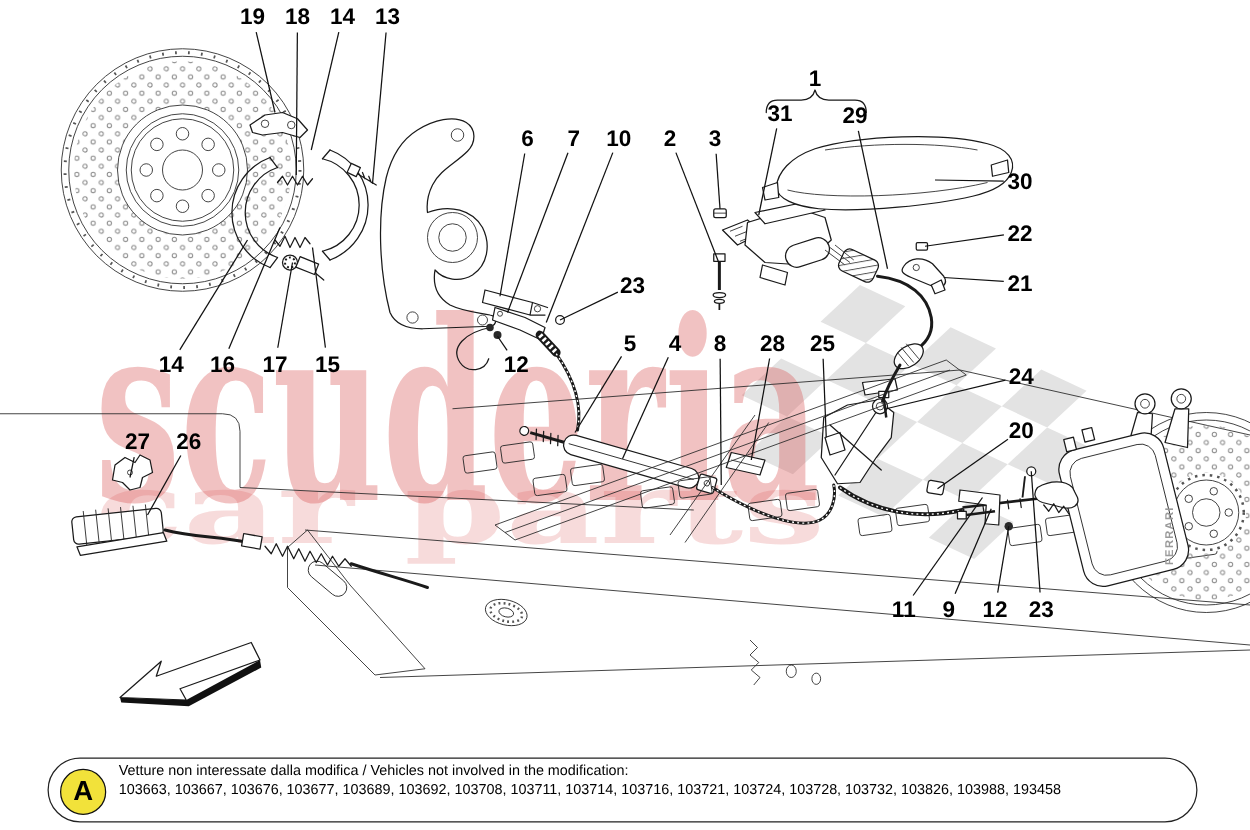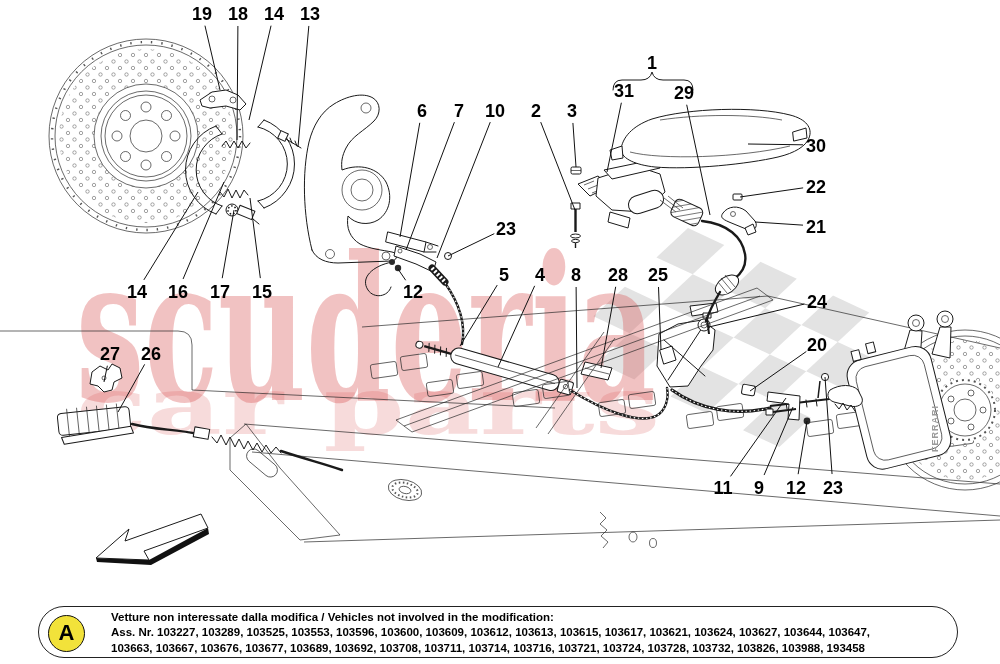--- a/index.html
+++ b/index.html
@@ -13,22 +13,22 @@
   .cab2{fill:none;stroke:#1a1a1a;stroke-width:3.2;stroke-linecap:round;}
   .braid{fill:none;stroke:#fff;stroke-width:1.1;stroke-dasharray:1.5 2.6;}
   .dark{fill:#2a2a2a;stroke:none;}
   .callout{font:bold 18px "Liberation Sans",sans-serif;fill:#000;text-anchor:middle;}
   .leader{stroke:#111;stroke-width:1;}
   .wm1{font:bold 200px "DejaVu Serif",serif;fill:#d94f4f;opacity:.34;}
   .wm2{font:bold 80px "DejaVu Serif",serif;fill:#d94f4f;opacity:.20;}
   .ferr{font:bold 9px "Liberation Sans",sans-serif;fill:#9a9a9a;letter-spacing:1px;}
   #note{position:absolute;left:38px;top:606px;width:920px;height:52px;
         border:1.4px solid #222;border-radius:26px;background:#fff;box-sizing:border-box;}
-  #note .txt{position:absolute;left:72px;top:3px;white-space:nowrap;
-        font-size:11.5px;font-weight:bold;color:#000;line-height:15.3px;}
+  #note .txt{position:absolute;left:56px;top:3px;white-space:nowrap;
+        font-size:11.5px;font-weight:normal;color:#000;line-height:15.3px;}
   #amark{position:absolute;left:9px;top:8px;width:37px;height:37px;border-radius:50%;
         background:#f2e23a;border:1.6px solid #111;box-sizing:border-box;
         text-align:center;font-weight:bold;font-size:22px;line-height:33px;color:#000;}
 </style>
 </head>
 <body>
 
 <div id="page">
 <svg id="diagram" width="1000" height="664" viewBox="0 0 1000 664">
   <defs>
@@ -371,17 +371,16 @@
       <line x1="798.1371868349696" y1="474.1768789901821" x2="807" y2="421" class="leader"></line>
       <text x="796" y="493.5" class="callout">12</text>
       <line x1="832.0570359548753" y1="474.03424437953566" x2="825" y2="377" class="leader"></line>
       <text x="833" y="493.5" class="callout">23</text>
     </svg>
 
 <div id="note">
   <div id="amark">A</div>
   <div class="txt">
     <div>Vetture non interessate dalla modifica / Vehicles not involved in the modification:</div>
-    <div>Ass. Nr. 103227, 103289, 103525, 103553, 103596, 103600, 103609, 103612, 103613, 103615, 103617, 103621, 103624, 103627, 103644, 103647,</div>
     <div>103663, 103667, 103676, 103677, 103689, 103692, 103708, 103711, 103714, 103716, 103721, 103724, 103728, 103732, 103826, 103988, 193458</div>
   </div>
 </div>
 </div>
 
 </body></html>

